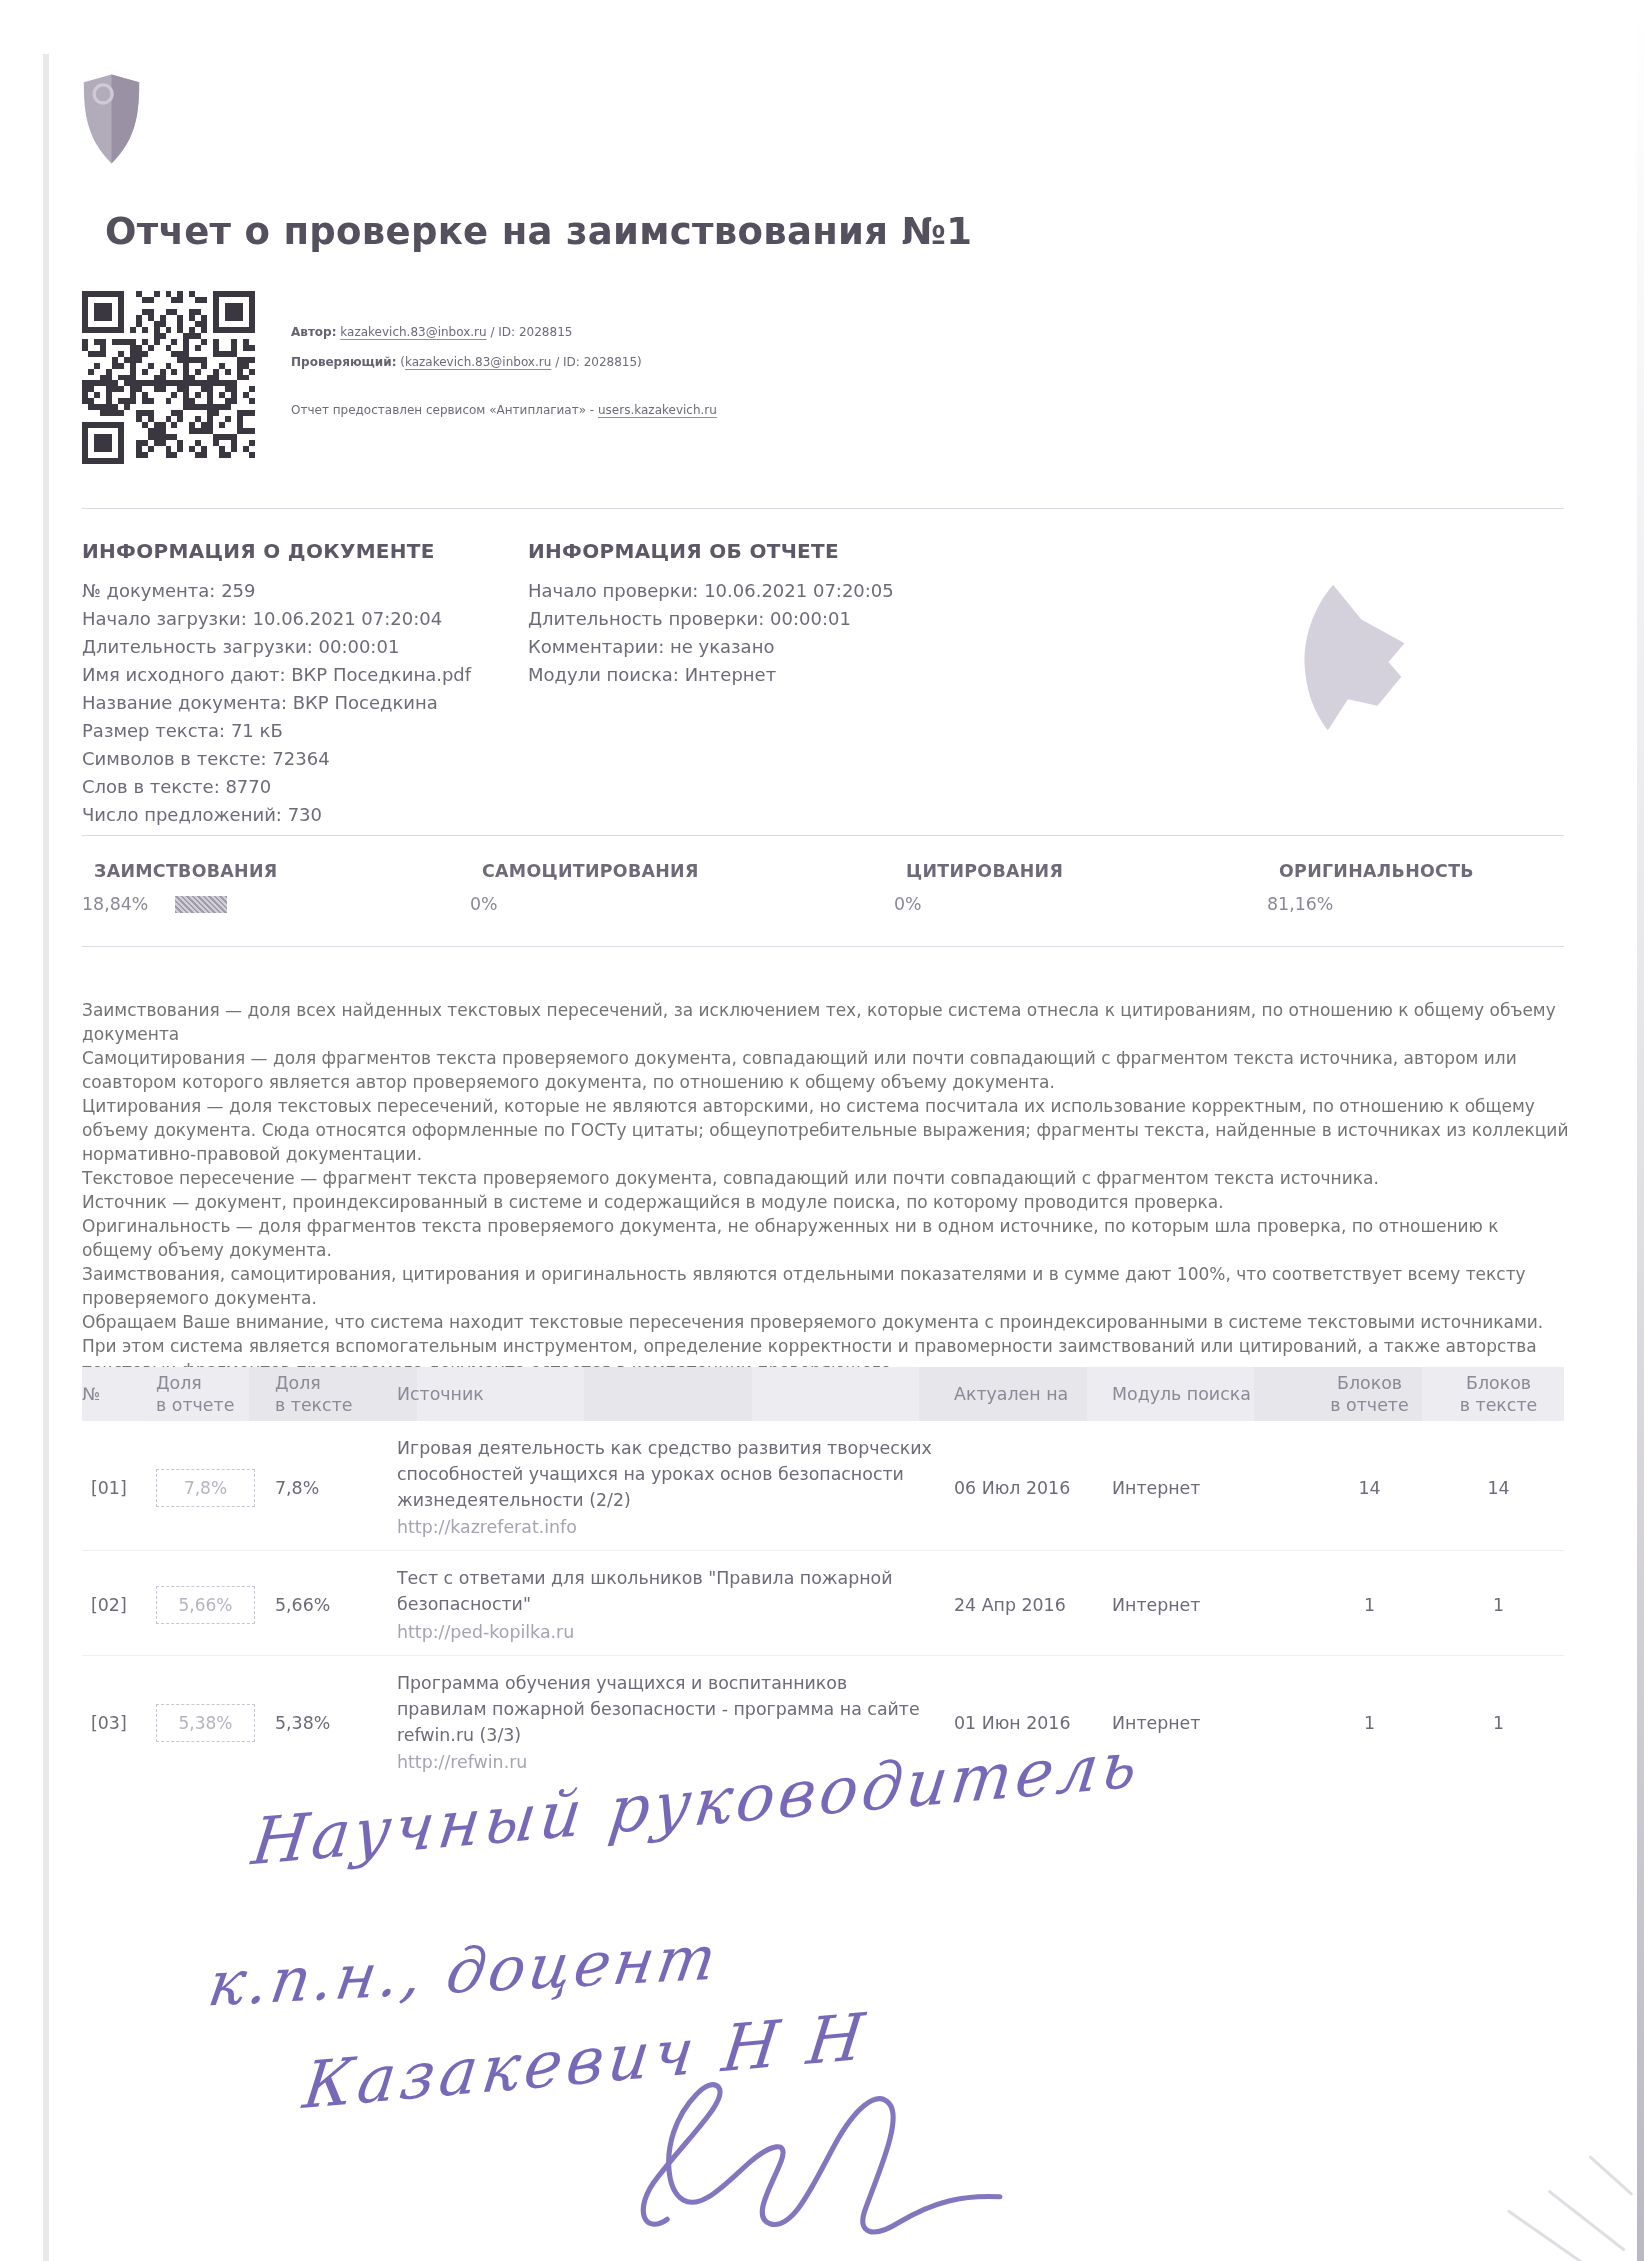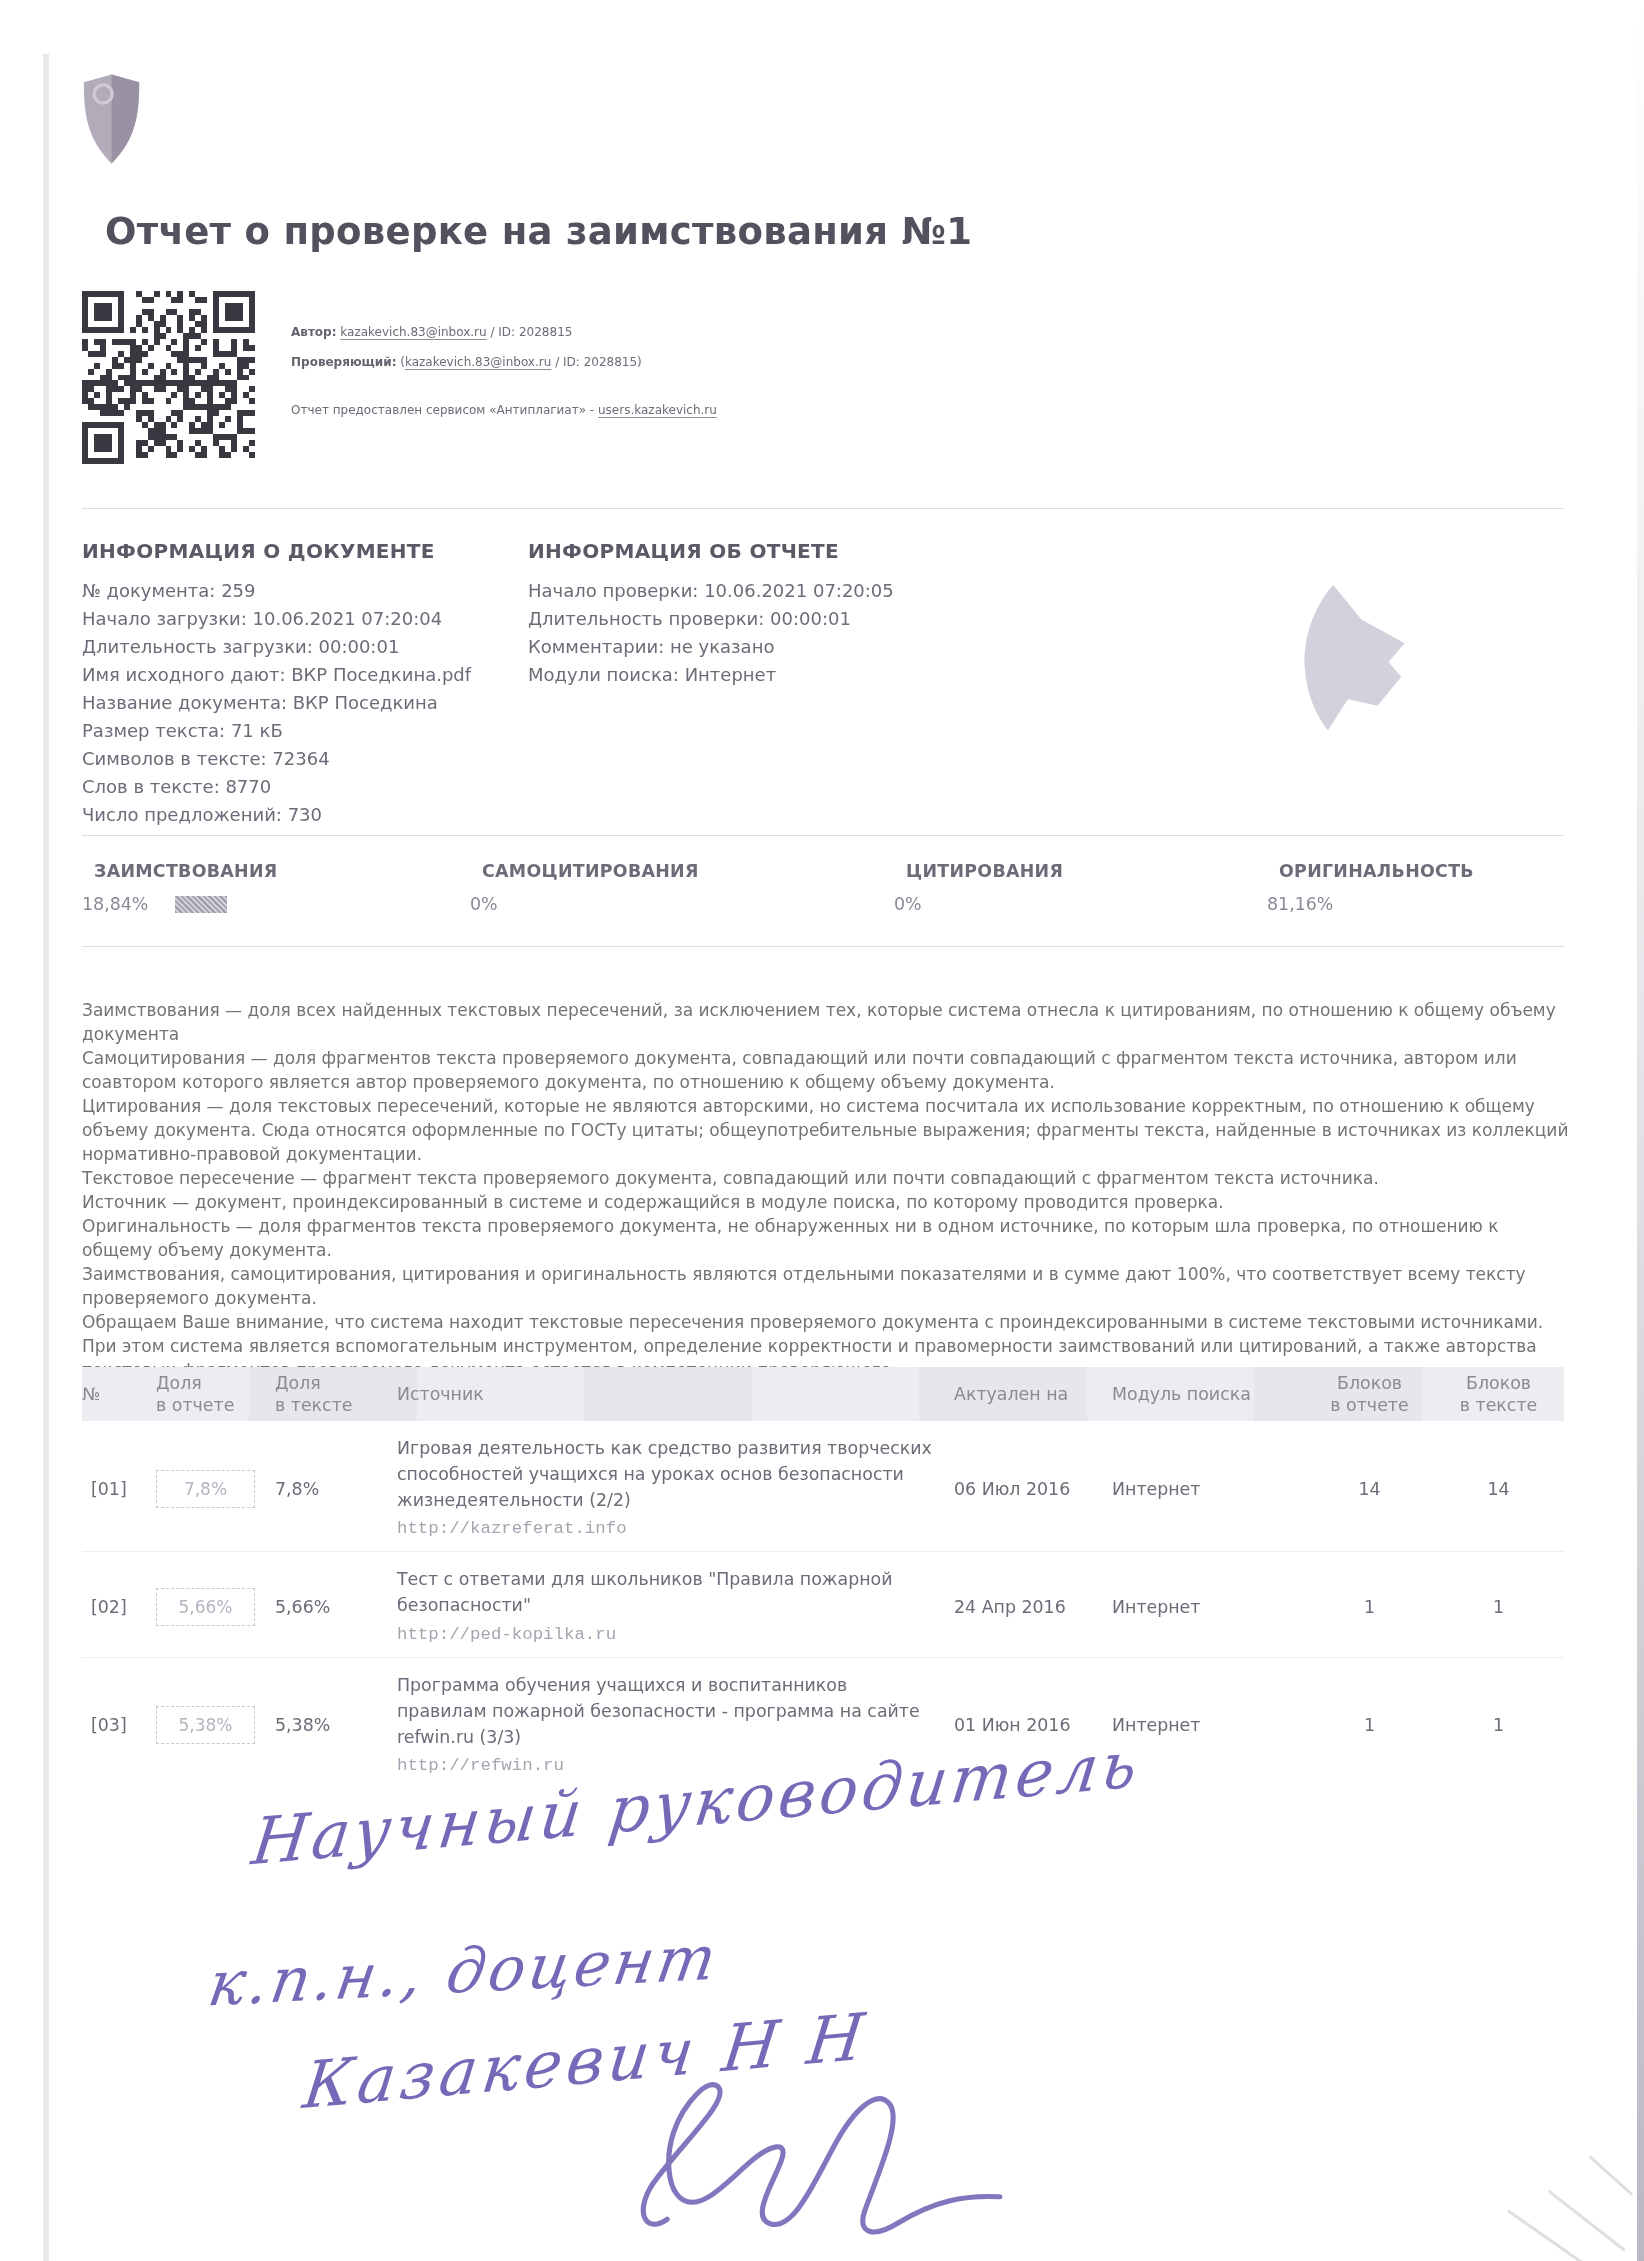--- a/index.html
+++ b/index.html
@@ -67,21 +67,21 @@
   .thead .cell{white-space:pre-line;line-height:22px;padding:3.9px 0;}
   .c-num{padding-left:9px;}
   .c-center{text-align:center;}
   .trow.data{padding:14px 0 9px;}
   .trow.data + .trow.data{border-top:1.3px solid #f0eef2;}
   .vcenter{align-self:center;}
   .dashed-box{width:97px;height:36px;border:1.3px dashed #cac6d1;display:flex;align-items:center;justify-content:center;
     color:#b7b3c0;font-size:17px;}
   .src-title{color:#6e6a77;line-height:26px;max-width:535px;}
   .src-url{color:#a7a3b0;line-height:27px;margin-top:1.3px;}
-  .src-url a{color:#a7a3b0;text-decoration:none;cursor:pointer;font-family:Liberation Mono, monospace;}
+  .src-url a{color:#a7a3b0;text-decoration:none;cursor:pointer;}
   .num-cell{color:#6e6a77;}
 
   
   .hand{position:absolute;font-family:"DejaVu Serif","Liberation Serif",serif;font-style:italic;
     color:#6c5cb2;opacity:.92;white-space:nowrap;}
   .hl1{left:251px;top:1766px;font-size:64px;letter-spacing:3.9px;transform:rotate(-5deg) skewX(-12deg);}
   .hl2{left:209px;top:1935px;font-size:61px;letter-spacing:3.2px;transform:rotate(-3deg) skewX(-12deg);}
   .hl3{left:303px;top:2024px;font-size:64px;letter-spacing:4.5px;transform:rotate(-5deg) skewX(-12deg);}
   .flourish{position:absolute;left:606px;top:2042px;}
 </style>

